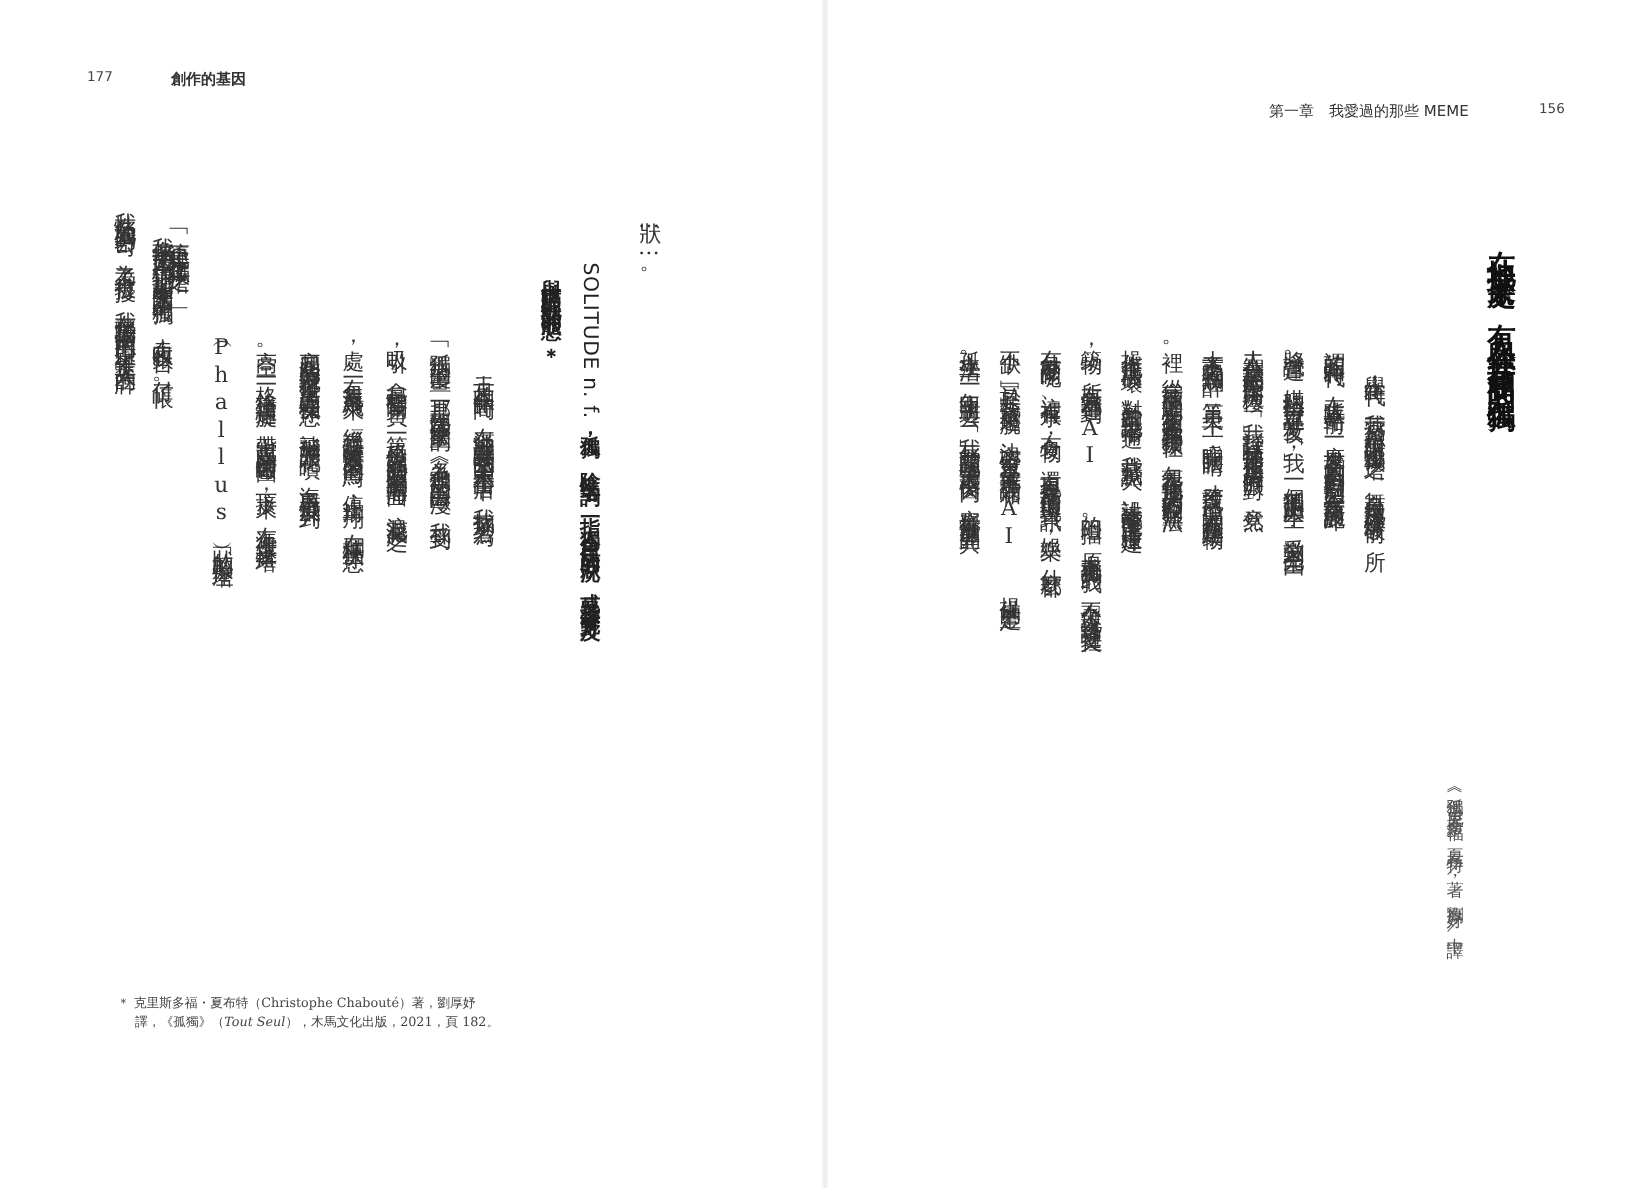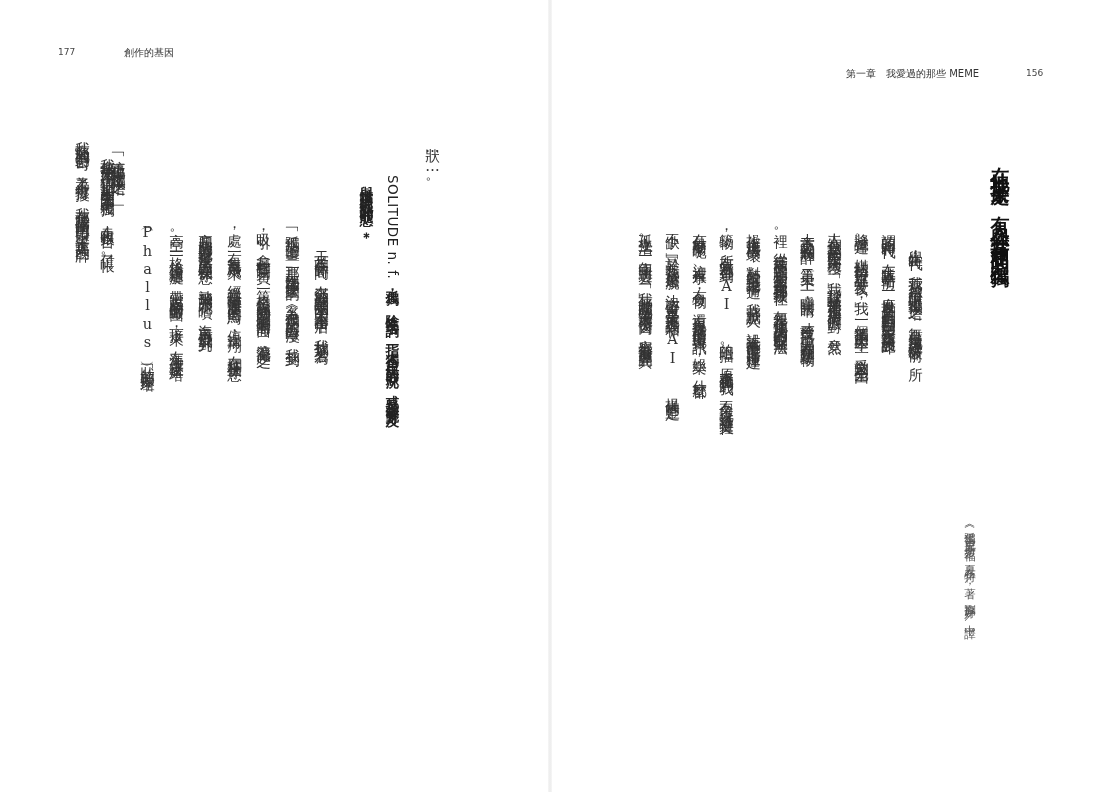--- a/index.html
+++ b/index.html
@@ -27,39 +27,43 @@
   .def .cjk { text-orientation: upright; }
   .latin-run { text-orientation: upright; }
   .footnote { position: absolute; font-size: 8.5px; color: #444; line-height: 13px; white-space: nowrap; }
   .footnote i { font-style: italic; }
 </style>
 </head>
 <body>
 
 <div class="page left">
   <span class="running pnum" style="left:58px; top:47px;">177</span>
-  <span class="running" style="left:124px; top:46px;">創作的基因</span>
+  <span class="running" style="left:114px; top:46px;font-weight:bold;">創作的基因</span>
 
   <div class="vcol" style="left:425px; top:137px;">狀……。</div>
 
   <div class="def" style="left:384px; top:175px;"><span class="latin">SOLITUDE n. f.</span><span class="cjk">孤獨，陰性名詞。指一人獨自生活的狀況。或是形容荒野及</span></div>
   <div class="def" style="left:358px; top:175px;"><span class="cjk">與世隔絕地點的狀態。＊</span></div>
 
   <div class="vcol" style="left:314px; top:222px;">　十二月的午休時間，在滿溢聖誕熱鬧氛圍的六本木書店中，我找到了名為</div>
   <div class="vcol" style="left:285px; top:222px;">「孤獨」的漫畫。那是一部法國作家畫的、名為《孤獨》的黑白歐漫。我受到</div>
   <div class="vcol" style="left:256px; top:222px;">吸引，拿起它打開第一頁。第一格是以強弱分明的筆觸畫的海面。浪花濺起之</div>
   <div class="vcol" style="left:227px; top:222px;">處，有一隻海鳥飛來。經過長距離渡海而來的海鳥，停止滑翔，在欄杆上休憩。</div>
   <div class="vcol" style="left:198px; top:222px;">高起四濺的浪花打擾了海鳥的安穩休憩，被飛濺的水花一噴，海鳥再度飛升到</div>
   <div class="vcol" style="left:169px; top:222px;">高空。一格一格連續迴旋，帶出超高空的俯瞰圖。接下來，在海上佇立著燈塔</div>
   <div class="vcol latin-run" style="left:140px; top:222px;">（Phallus）狀的「那座塔」。</div>
   <div class="vcol" style="left:111px; top:130px;">　「這正是那座《孤獨之塔》！」</div>
 
   <div class="vcol" style="left:100px; top:130px;">　我像抓文庫本一樣一把抓起那本大開本的《孤獨》，走向收銀台，付了帳。</div>
   <div class="vcol" style="left:75px; top:130px;">我性急地回到公司。為了不被打擾，我在職場工作區的門掛上「禁止進入」的牌</div>
 
+  <div class="footnote" style="left:78px; top:663px;">
+    <div>＊ 克里斯多福・夏布特（Christophe Chabouté）著，劉厚妤</div>
+    <div style="padding-left:12px;"><span>譯，《孤獨》（</span><i>Tout Seul</i><span>），木馬文化出版，2021，頁 182。</span></div>
+  </div>
 </div>
 
 <div class="gutter"></div>
 
 <div class="page right">
   <span class="running" style="left:296px; top:67px;">第一章　我愛過的那些 MEME</span>
   <span class="running pnum" style="left:476px; top:68px;">156</span>
 
   <div class="heading" style="left:438px; top:152px;">在地球某處，有人與你共有相同的「孤獨」</div>
   <div class="credit" style="left:412px; top:520px;">《孤獨》克里斯多福．夏布特／著，劉厚妤／中譯</div>

